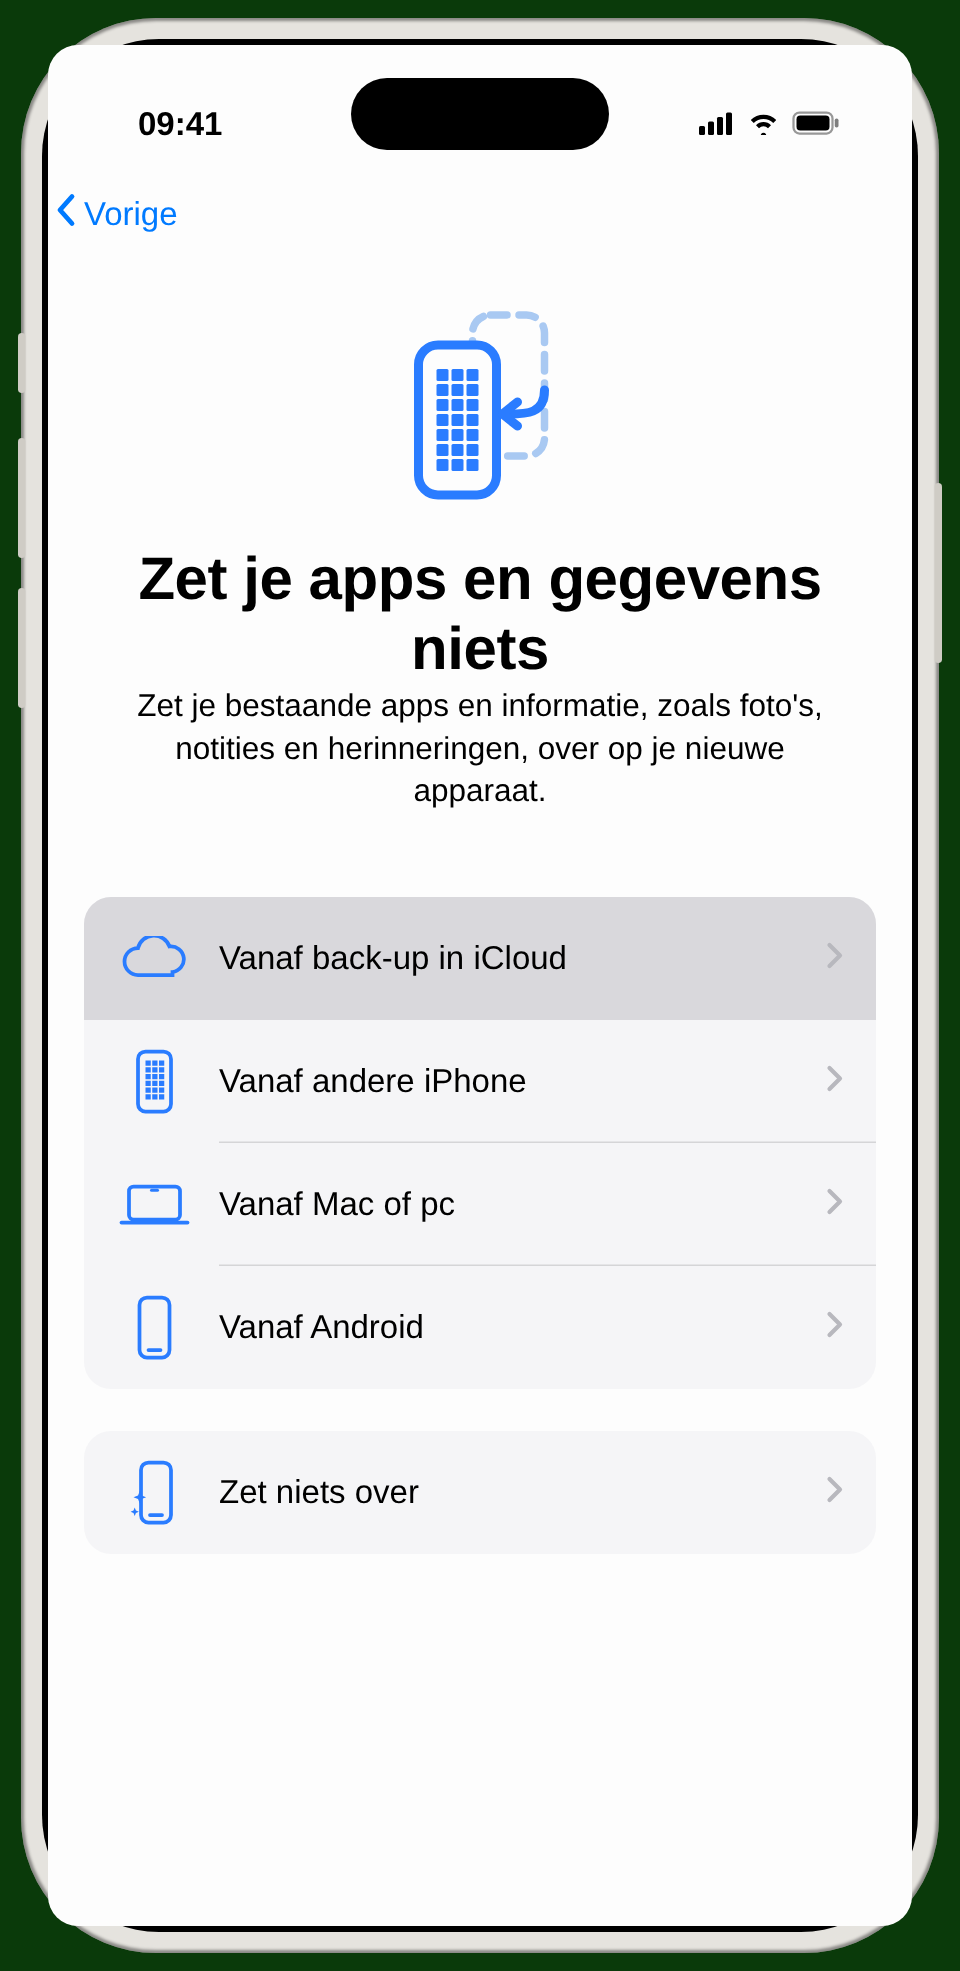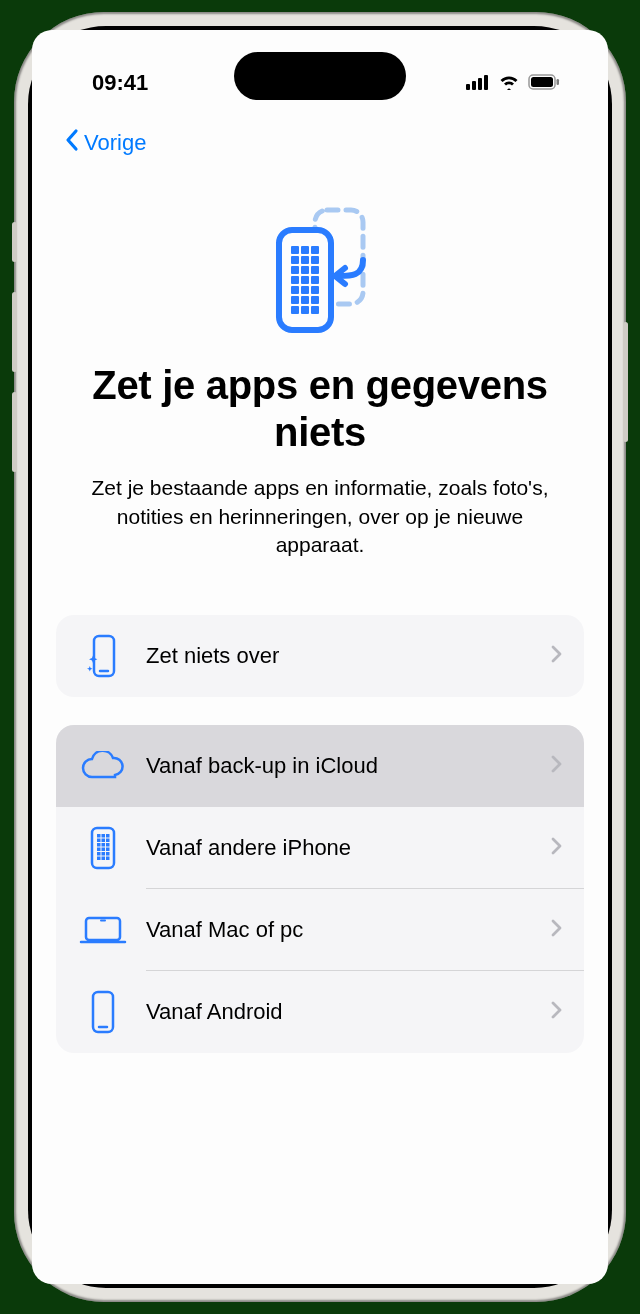--- a/index.html
+++ b/index.html
@@ -57,21 +57,21 @@
     font-size: 22px;
     font-weight: 600;
     color: #000;
   }
   .status-right {
     display: flex;
     align-items: center;
     gap: 8px;
   }
   .nav-bar {
-    padding: 22px 32px 0;
+    padding: 22px 4px 0;
   }
   .back-btn {
     display: inline-flex;
     align-items: center;
     color: #007aff;
     font-size: 22px;
     font-weight: 400;
     gap: 4px;
   }
   .hero {
@@ -83,21 +83,20 @@
     margin-bottom: 24px;
   }
   .hero h1 {
     font-size: 40px;
     font-weight: 700;
     line-height: 1.18;
     color: #000;
     letter-spacing: -0.3px;
   }
   .hero p {
-    margin-top: 18px;
     font-size: 21px;
     line-height: 1.35;
     color: #000;
     padding: 0 8px;
   }
   .options {
     padding: 56px 24px 0;
   }
   .option-group {
     background: #f5f5f7;
@@ -232,39 +231,20 @@
             <path d="M98 54 C98 70 86 70 74 70" stroke="#2a7cff" stroke-width="6" fill="none" stroke-linecap="round"></path>
             <path d="M80 62 L70 70 L80 78" stroke="#2a7cff" stroke-width="6" fill="none" stroke-linecap="round" stroke-linejoin="round"></path>
           </svg>
         </div>
         <h1>Zet je apps en gegevens niets</h1>
         <p>Zet je bestaande apps en informatie, zoals foto's, notities en herinneringen, over op je nieuwe apparaat.</p>
       </div>
 
       <div class="options">
         <div class="option-group">
-          <div class="option-row">
-            <div class="row-icon">
-              <svg width="32" height="44" viewBox="0 0 32 44">
-                  <rect x="7" y="2" width="20" height="40" rx="5" fill="none" stroke="#2a7cff" stroke-width="2.5"></rect>
-                  <line x1="13" y1="37" x2="21" y2="37" stroke="#2a7cff" stroke-width="2.5" stroke-linecap="round"></line>
-                  <g fill="#2a7cff">
-                    <path d="M5 24 l1.2-3 1.2 3 3 1.2-3 1.2-1.2 3-1.2-3-3-1.2z"></path>
-                    <path d="M2 34 l0.8-2 0.8 2 2 0.8-2 0.8-0.8 2-0.8-2-2-0.8z"></path>
-                  </g>
-                </svg>
-            </div>
-            <div class="row-label">Zet niets over</div>
-            <span class="chevron"><svg width="11" height="18" viewBox="0 0 11 18">
-                  <path d="M2 2 L9 9 L2 16" stroke="currentColor" stroke-width="2.8" fill="none" stroke-linecap="round" stroke-linejoin="round"></path>
-                </svg></span>
-          </div>
-        </div>
-
-        <div class="option-group">
 
           <div class="option-row highlighted">
             <div class="row-icon">
               <svg width="44" height="30" viewBox="0 0 44 30">
                   <path d="M34 26 H11 a9 9 0 0 1 0-18 a11 11 0 0 1 21-1 a8.5 8.5 0 0 1 2 17 Z" fill="none" stroke="#2a7cff" stroke-width="2.5"></path>
                 </svg>
             </div>
             <div class="row-label">Vanaf back-up in iCloud</div>
             <span class="chevron"><svg width="11" height="18" viewBox="0 0 11 18">
                   <path d="M2 2 L9 9 L2 16" stroke="currentColor" stroke-width="2.8" fill="none" stroke-linecap="round" stroke-linejoin="round"></path>
@@ -325,17 +305,36 @@
                   <rect x="4" y="2" width="20" height="40" rx="5" fill="none" stroke="#2a7cff" stroke-width="2.5"></rect>
                   <line x1="10" y1="37" x2="18" y2="37" stroke="#2a7cff" stroke-width="2.5" stroke-linecap="round"></line>
                 </svg>
             </div>
             <div class="row-label">Vanaf Android</div>
             <span class="chevron"><svg width="11" height="18" viewBox="0 0 11 18">
                   <path d="M2 2 L9 9 L2 16" stroke="currentColor" stroke-width="2.8" fill="none" stroke-linecap="round" stroke-linejoin="round"></path>
                 </svg></span>
           </div>
         </div>
+
+        <div class="option-group">
+          <div class="option-row">
+            <div class="row-icon">
+              <svg width="32" height="44" viewBox="0 0 32 44">
+                  <rect x="7" y="2" width="20" height="40" rx="5" fill="none" stroke="#2a7cff" stroke-width="2.5"></rect>
+                  <line x1="13" y1="37" x2="21" y2="37" stroke="#2a7cff" stroke-width="2.5" stroke-linecap="round"></line>
+                  <g fill="#2a7cff">
+                    <path d="M5 24 l1.2-3 1.2 3 3 1.2-3 1.2-1.2 3-1.2-3-3-1.2z"></path>
+                    <path d="M2 34 l0.8-2 0.8 2 2 0.8-2 0.8-0.8 2-0.8-2-2-0.8z"></path>
+                  </g>
+                </svg>
+            </div>
+            <div class="row-label">Zet niets over</div>
+            <span class="chevron"><svg width="11" height="18" viewBox="0 0 11 18">
+                  <path d="M2 2 L9 9 L2 16" stroke="currentColor" stroke-width="2.8" fill="none" stroke-linecap="round" stroke-linejoin="round"></path>
+                </svg></span>
+          </div>
+        </div>
       </div>
 
     </div>
   </div>
 </div>
 
 </body></html>

